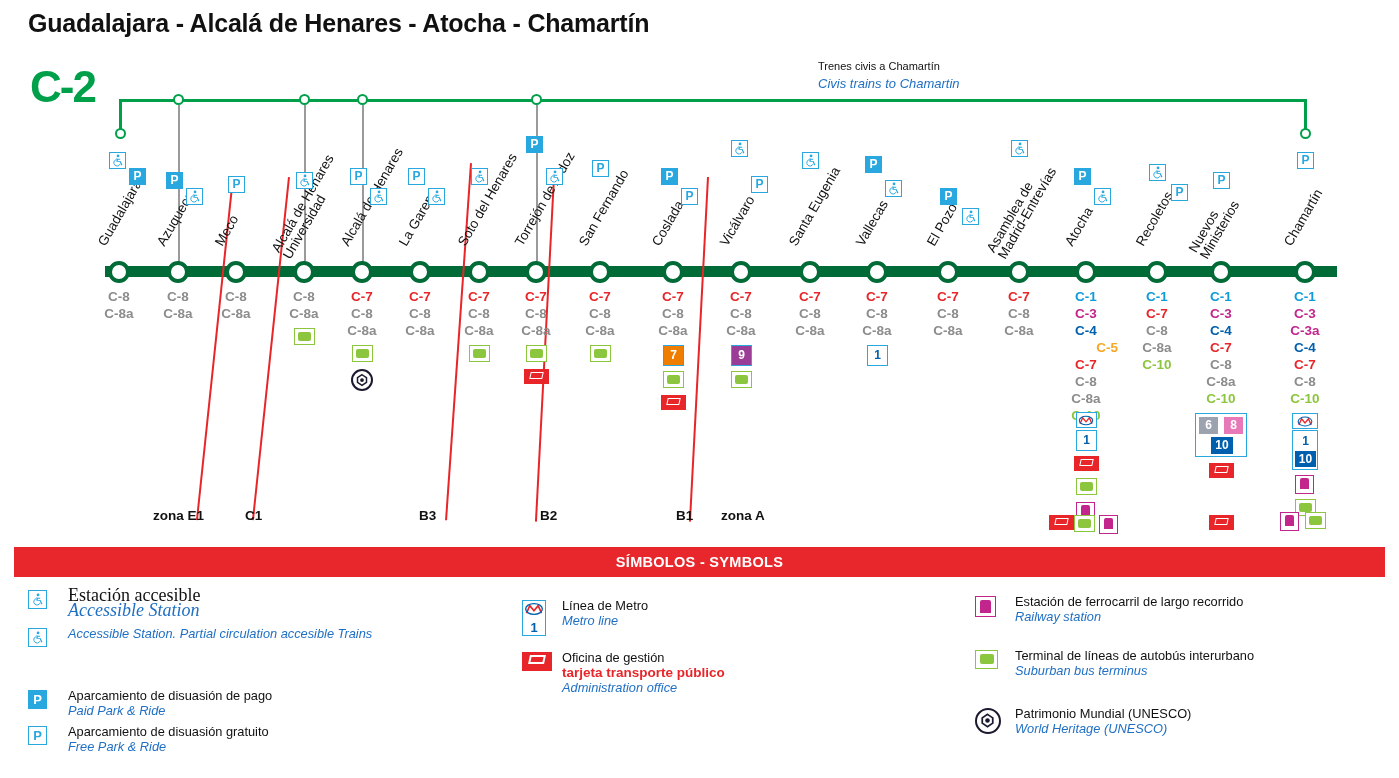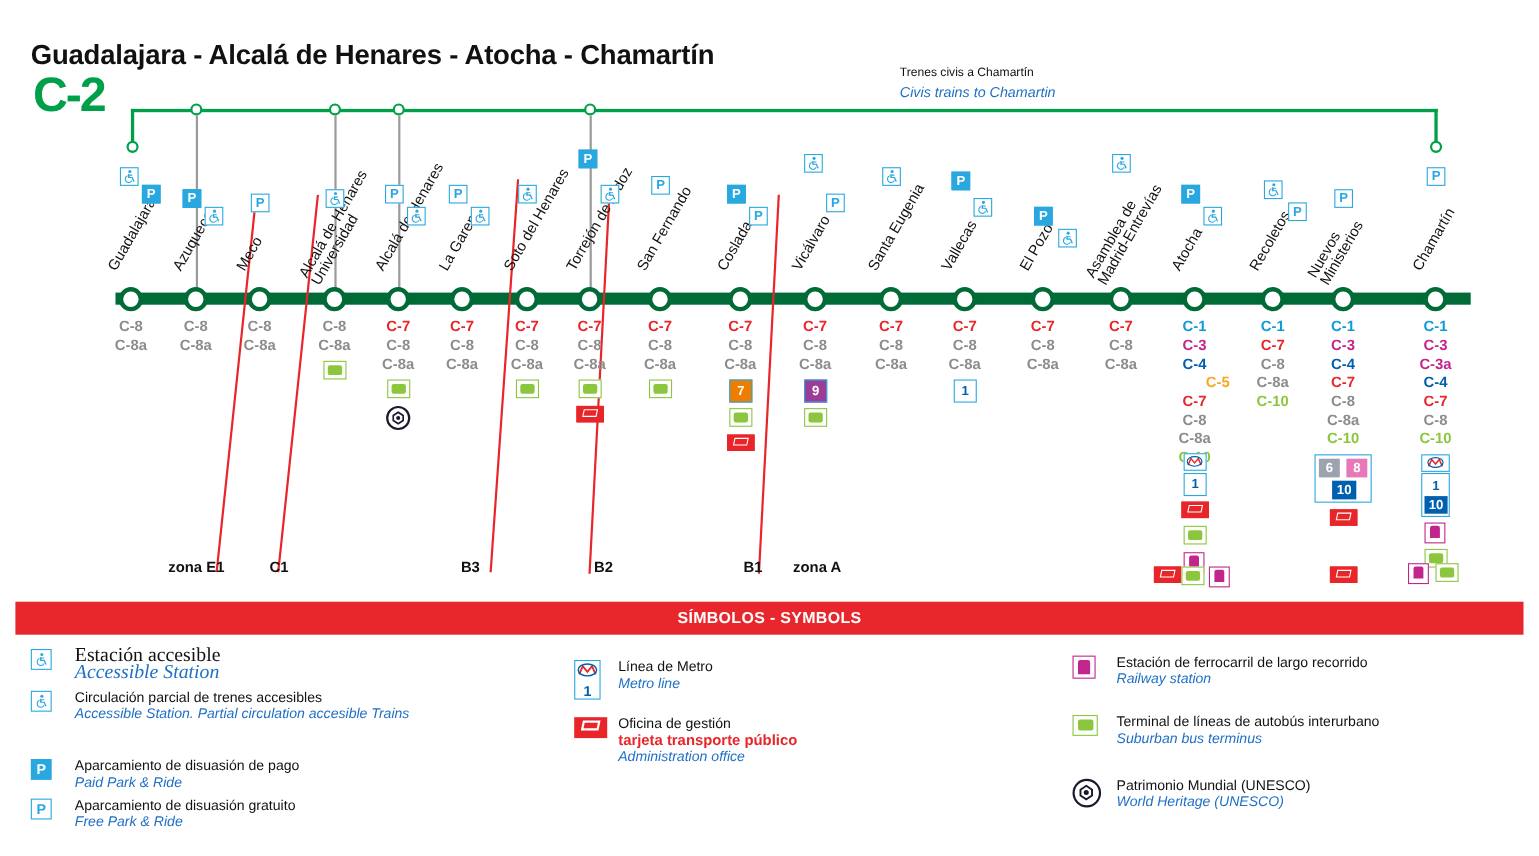--- a/index.html
+++ b/index.html
@@ -8,21 +8,21 @@
     width: 1399px; height: 778px;
     background: #ffffff;
     font-family: "Liberation Sans", sans-serif;
     position: relative;
     overflow: hidden;
   }
   #root { position: relative; width:1399px; height:778px; }
 
   
   .title {
-    position:absolute; left:28px; top:36px;
+    position:absolute; left:28px; top:9px;
     font-size:25px; font-weight:bold; color:#111; letter-spacing:-0.2px;
   }
   .linebadge {
     position:absolute; left:30px; top:62px;
     font-size:44px; font-weight:bold; color:#00a04a; letter-spacing:-2px;
   }
 
   
   .civis-es { position:absolute; left:818px; top:60px; font-size:11px; color:#111; }
   .civis-en { position:absolute; left:818px; top:76px; font-size:13px; color:#1f6fc4; font-style:italic; }
@@ -540,21 +540,20 @@
         <div class="leg-en">Accessible Station</div>
       </div>
       <div class="leg-ico" style="left: 28px; top: 628px; width: 19px; height: 19px; border: 1.5px solid rgb(41, 168, 224); background: rgb(255, 255, 255); display: flex; align-items: center; justify-content: center;">
         <svg width="13" height="13" viewBox="0 0 24 24">
           <circle cx="13" cy="3.6" r="2.6" fill="#29a8e0"></circle>
           <path d="M10 7.5 v7 h6 l3 6.5 2-1 -3.4-7.3 H12.5 v-2.2 H17 v-1.8 h-4.5 z" fill="#29a8e0"></path>
           <path d="M9.2 10.5 a6 6 0 1 0 7.4 8.2" stroke="#29a8e0" stroke-width="1.8" fill="none"></path>
         </svg>
       </div>
       <div class="leg-item" style="left: 68px; top: 626px; font-size: 12.8px;">
-        <div class="leg-es">Circulación parcial de trenes accesibles</div>
         <div class="leg-en">Accessible Station. Partial circulation accesible Trains</div>
       </div>
       <div class="leg-ico" style="left: 28px; top: 690px; width: 19px; height: 19px; background: rgb(41, 168, 224); color: rgb(255, 255, 255); font: bold 13px / 19px &quot;Liberation Sans&quot;, sans-serif; text-align: center;">P</div>
       <div class="leg-item" style="left: 68px; top: 688px; font-size: 12.8px;">
         <div class="leg-es">Aparcamiento de disuasión de pago</div>
         <div class="leg-en">Paid Park &amp; Ride</div>
       </div>
       <div class="leg-ico" style="left: 28px; top: 726px; width: 19px; height: 19px; border: 1.5px solid rgb(41, 168, 224); background: rgb(255, 255, 255); color: rgb(41, 168, 224); font: bold 13px / 17px &quot;Liberation Sans&quot;, sans-serif; text-align: center;">P</div>
       <div class="leg-item" style="left: 68px; top: 724px; font-size: 12.8px;">
         <div class="leg-es">Aparcamiento de disuasión gratuito</div>

